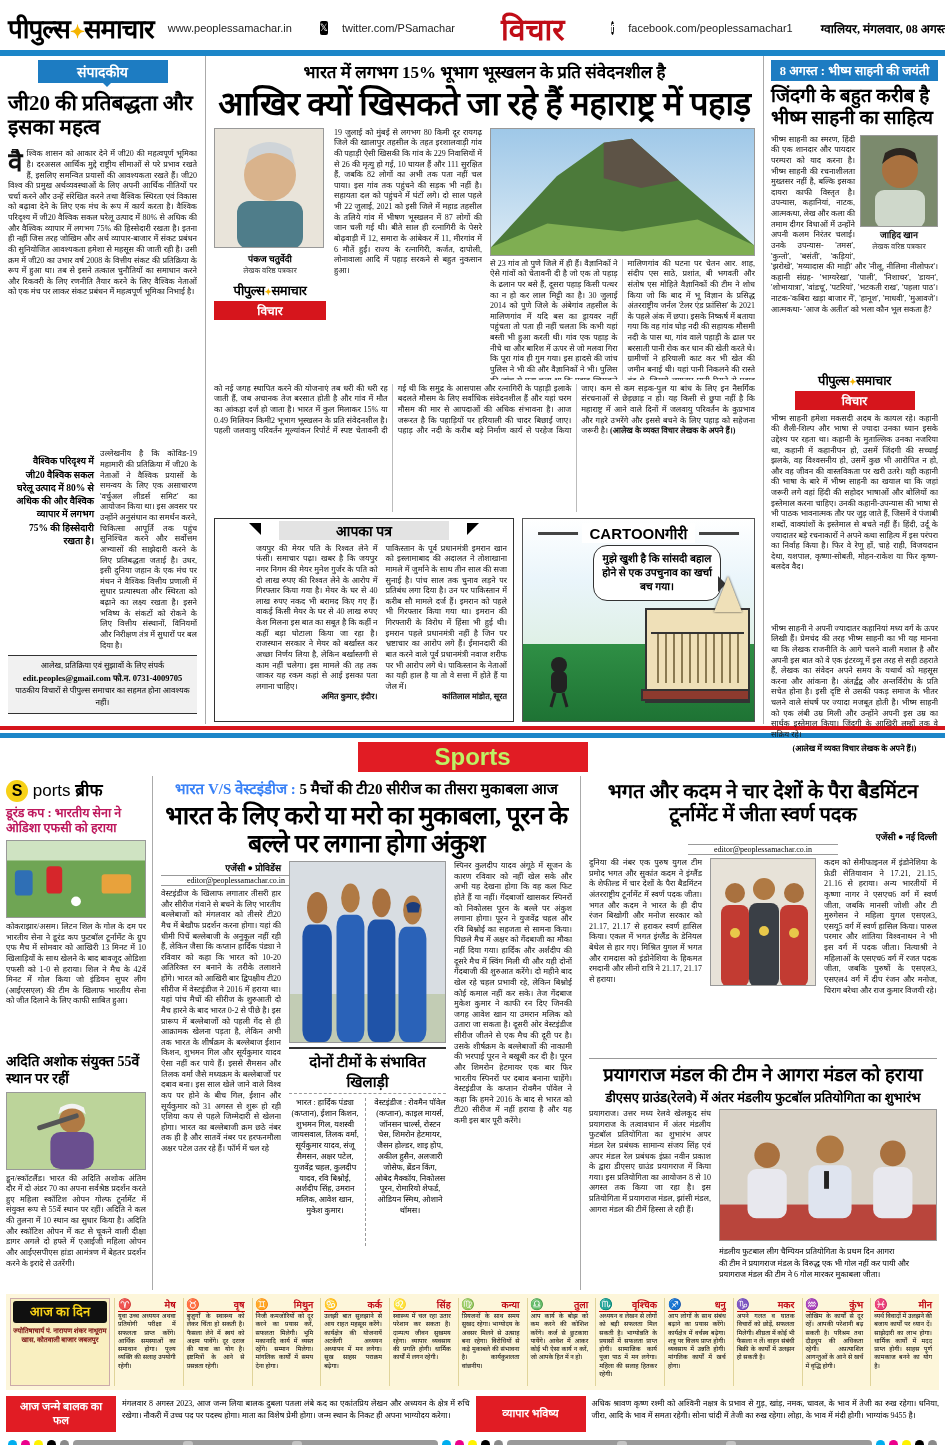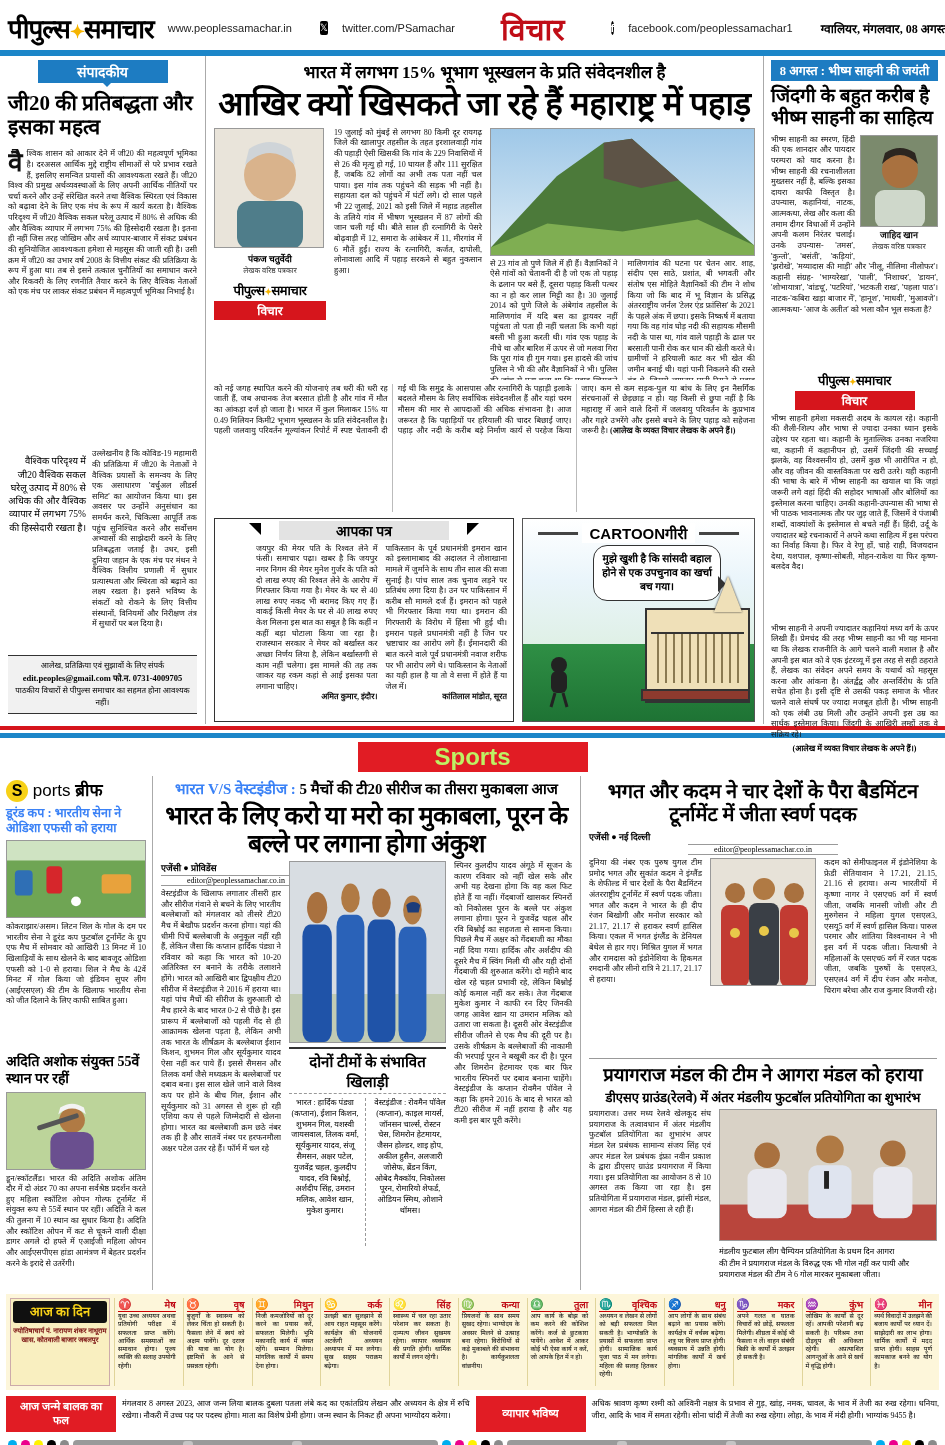--- a/index.html
+++ b/index.html
@@ -23,21 +23,21 @@
   .col-sep { border-left:1px solid #aaa; }
   .small { font-size:8px; line-height:1.33; text-align:justify; color:#111; }
   .byline-name { font-weight:bold; font-size:9px; text-align:center; }
   .byline-role { font-size:7.5px; text-align:center; color:#333; }
 
   .left-col { width:205px; padding:4px 8px; position:relative; }
   .tab-blue { background:#1d7cc2; color:#fff; font-weight:bold; font-size:14px; text-align:center; padding:2px 10px; width:130px; margin:0 auto 8px auto; position:relative; }
   .tab-blue:after { content:""; position:absolute; left:50%; bottom:-8px; border:4px solid transparent; border-top-color:#1d7cc2; }
   .ed-title { font-size:21px; font-weight:bold; line-height:1.15; margin:6px 0 10px 0; }
   .dropcap { float:left; font-size:26px; font-weight:bold; line-height:0.9; padding:2px 4px 0 0; }
-  .pullquote { float:left; width:78px; font-size:9.5px; font-weight:normal; text-align:right; line-height:1.4; margin:6px 6px 4px 0; }
+  .pullquote { float:left; width:78px; font-size:9.5px; font-weight:bold; text-align:right; line-height:1.4; margin:6px 6px 4px 8px; }
   .pq-flag { width:34px; height:16px; background:#d6151c; clip-path:polygon(0 0,100% 0,100% 100%,55% 70%,0 100%); margin:0 0 4px auto; }
   .contact-box { position:absolute; bottom:10px; left:8px; right:8px; background:#f1f1f1; border-top:1px solid #333; border-bottom:1px solid #333; font-size:8px; text-align:center; padding:4px 2px; line-height:1.5; }
   .contact-box b { display:block; font-size:8.5px; }
 
   .center-col { width:558px; padding:2px 8px; display:flex; flex-direction:column; }
   .kicker { text-align:center; font-size:17px; font-weight:bold; padding:2px 0; }
   .main-head { text-align:center; font-size:33px; font-weight:bold; line-height:1.05; padding:2px 0 6px 0; letter-spacing:-0.5px; }
   .art-row { display:flex; gap:8px; }
   .author-block { width:112px; flex:0 0 auto; }
   .photo-frame { border:1px solid #999; background:#ddd; }
@@ -83,21 +83,21 @@
   .sports-wrap { display:flex; height:514px; }
   .brief-col { width:152px; padding:2px 6px; }
   .brief-head { font-family:"Liberation Sans",sans-serif; font-size:17px; margin-bottom:4px; }
   .s-circle { display:inline-block; width:22px; height:22px; border-radius:50%; background:#f7d117; color:#000; font-weight:bold; text-align:center; line-height:22px; font-size:16px; }
   .brief-title { font-weight:bold; font-size:12.5px; line-height:1.2; margin:4px 0; }
   .brief-photo { width:100%; height:78px; }
   .cricket-col { width:428px; padding:2px 8px; }
   .cricket-kicker { text-align:center; font-size:15px; font-weight:bold; }
   .cricket-kicker .red { color:#3b82f6; }
   .cricket-head { text-align:center; font-size:25px; font-weight:bold; line-height:1.1; padding:4px 0; letter-spacing:-0.5px; }
-  .byline-row { text-align:left; font-size:9px; font-weight:bold; }
+  .byline-row { text-align:right; font-size:9px; font-weight:bold; }
   .byline-email { text-align:center; font-size:8px; border-top:1px solid #999; border-bottom:1px solid #999; width:150px; margin:1px auto 3px auto; }
   .cricket-grid { display:flex; gap:8px; }
   .cricket-left { width:120px; }
   .cricket-mid { flex:1; }
   .team-photo { width:100%; height:182px; display:block; }
   .sub-head-bar { text-align:center; font-weight:bold; font-size:15px; border-top:2px solid #333; border-bottom:1px dashed #999; margin:4px 0; padding:2px 0; }
   .teams-row { display:flex; gap:8px; }
   .teams-row > div { flex:1; }
   .team-list { font-size:8px; line-height:1.35; text-align:center; }
   .right-sports-col { flex:1; padding:2px 8px; }
@@ -276,21 +276,21 @@
   <div class="sports-banner">Sports</div>
 
   <div class="sports-wrap">
 
     <aside class="brief-col">
       <div class="brief-head">
         <span class="s-circle">S</span>
         <span>ports</span>
         <b>ब्रीफ</b>
       </div>
-      <div class="brief-title" style="color:#3b82f6;">डूरंड कप : भारतीय सेना ने ओडिशा एफसी को हराया</div>
+      <div class="brief-title" style="color:#be185d;">डूरंड कप : भारतीय सेना ने ओडिशा एफसी को हराया</div>
       <svg class="brief-photo photo-frame" viewBox="0 0 140 78" preserveAspectRatio="none">
         <rect width="140" height="78" fill="#6fa554"></rect>
         <rect y="0" width="140" height="20" fill="#cfe3c2"></rect>
         <rect x="8" y="30" width="18" height="26" rx="4" fill="#2f6fb5"></rect>
         <rect x="40" y="26" width="16" height="28" rx="4" fill="#d6262b"></rect>
         <rect x="96" y="34" width="30" height="20" rx="3" fill="#e8a23c"></rect>
         <circle cx="70" cy="62" r="5" fill="#fff"></circle>
       </svg>
       <div class="small" style="height:128px; overflow:hidden;">कोकराझार/असम। लिटन शिल के गोल के दम पर भारतीय सेना ने डूरंड कप फुटबॉल टूर्नामेंट के ग्रुप एफ मैच में सोमवार को आखिरी 13 मिनट में 10 खिलाड़ियों के साथ खेलने के बाद बावजूद ओडिशा एफसी को 1-0 से हराया। शिल ने मैच के 42वें मिनट में गोल किया जो इंडियन सुपर लीग (आईएसएल) की टीम के खिलाफ भारतीय सेना को जीत दिलाने के लिए काफी साबित हुआ।</div>
       <div class="brief-title" style="font-size:14px;">अदिति अशोक संयुक्त 55वें स्थान पर रहीं</div>

